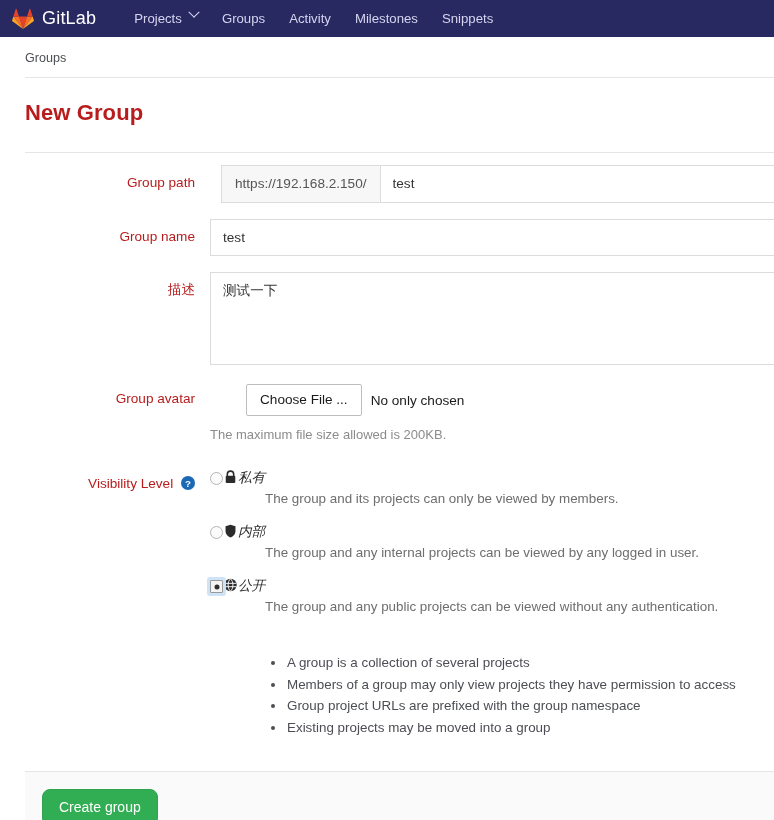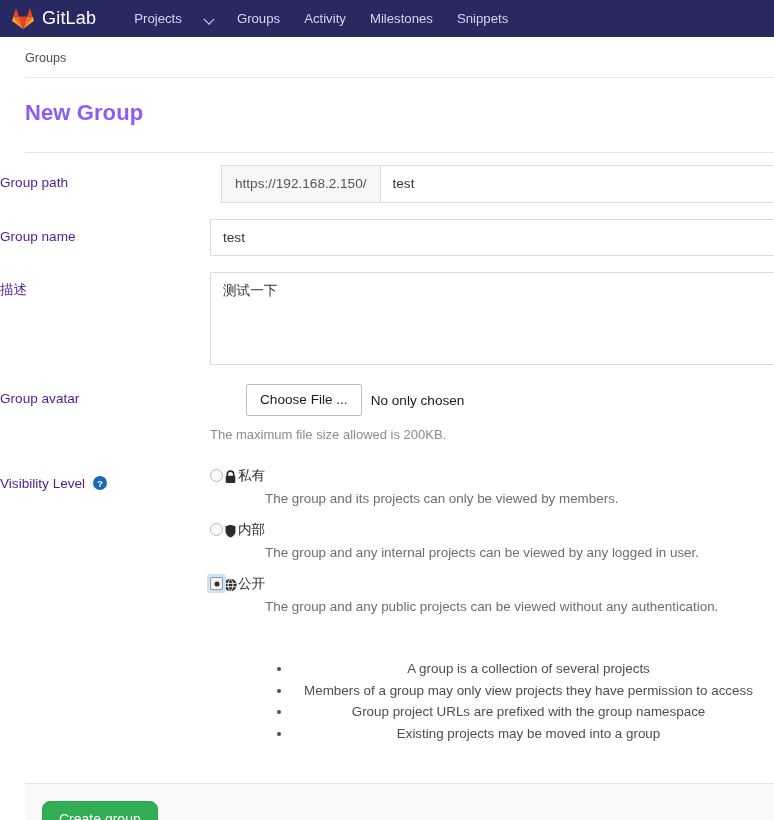--- a/index.html
+++ b/index.html
@@ -39,22 +39,22 @@
   .nav-links {
     display: flex;
     align-items: center;
     gap: 0px;
     list-style: none;
     margin: 0; padding: 0;
   }
   .nav-links li { display: block; }
   .nav-link {
     display: inline-flex;
-    align-items: flex-end;
-    gap: 23px;
+    align-items: flex-start;
+    gap: 8px;
     color: #d6d4f0;
     font-size: 13.2px;
     padding: 9px 12px;
     text-decoration: none;
     white-space: nowrap;
   }
   .chev {
     display: inline-block;
     width: 8px; height: 8px;
     border-right: 1.4px solid #d6d4f0;
@@ -74,42 +74,42 @@
 
   .divider {
     height: 1px;
     background: #e5e5e5;
     margin-left: 25px;
   }
 
   .page-title {
     font-size: 22px;
     font-weight: 600;
-    color: #8b5cf6;
+    color: #b91c1c;
     margin: 0;
     padding: 22px 17px 26px 25px;
     letter-spacing: .1px;
   }
 
   
   .form-body { padding-top: 12px; }
 
   .form-row {
     display: flex;
     align-items: flex-start;
     margin-bottom: 16px;
   }
   .form-label {
     width: 210px;
     min-width: 210px;
-    text-align: left;
+    text-align: right;
     padding-right: 15px;
     padding-top: 8px;
     font-size: 13.6px;
-    color: #4c1d95;
+    color: #b91c1c;
     line-height: 1.4;
   }
   .form-control-wrap {
     flex: 1;
     min-width: 0;
   }
 
   .input-group {
     display: flex;
     align-items: stretch;
@@ -182,21 +182,22 @@
     width: 14px; height: 14px;
     margin-left: 4px;
   }
 
   
   .vis-list { padding-top: 3px; }
   .vis-item { margin-bottom: 17px; }
   .vis-item:last-child { margin-bottom: 0; }
   .vis-head {
     display: flex;
-    align-items: flex-start;
+    align-items: flex-end;
+    font-style: italic;
   }
   .radio {
     width: 13px; height: 13px;
     border-radius: 50%;
     border: 1px solid #b5b5b5;
     background: #fbfbfb;
     position: relative;
     flex: none;
     cursor: pointer;
   }
@@ -224,24 +225,23 @@
   .vis-desc {
     font-size: 13.4px;
     color: #6e6e6e;
     padding-left: 55px;
     padding-top: 6px;
     white-space: nowrap;
   }
 
   
   .bullets {
-    margin: 10px;
+    margin: 4px;
     padding: 34px 0 0 57px;
     list-style: none;
-    text-align: center;
   }
   .bullets li {
     font-size: 13.4px;
     color: #4c4e54;
     line-height: 1.62;
     position: relative;
     padding-left: 16px;
     white-space: nowrap;
   }
   .bullets li::before {

